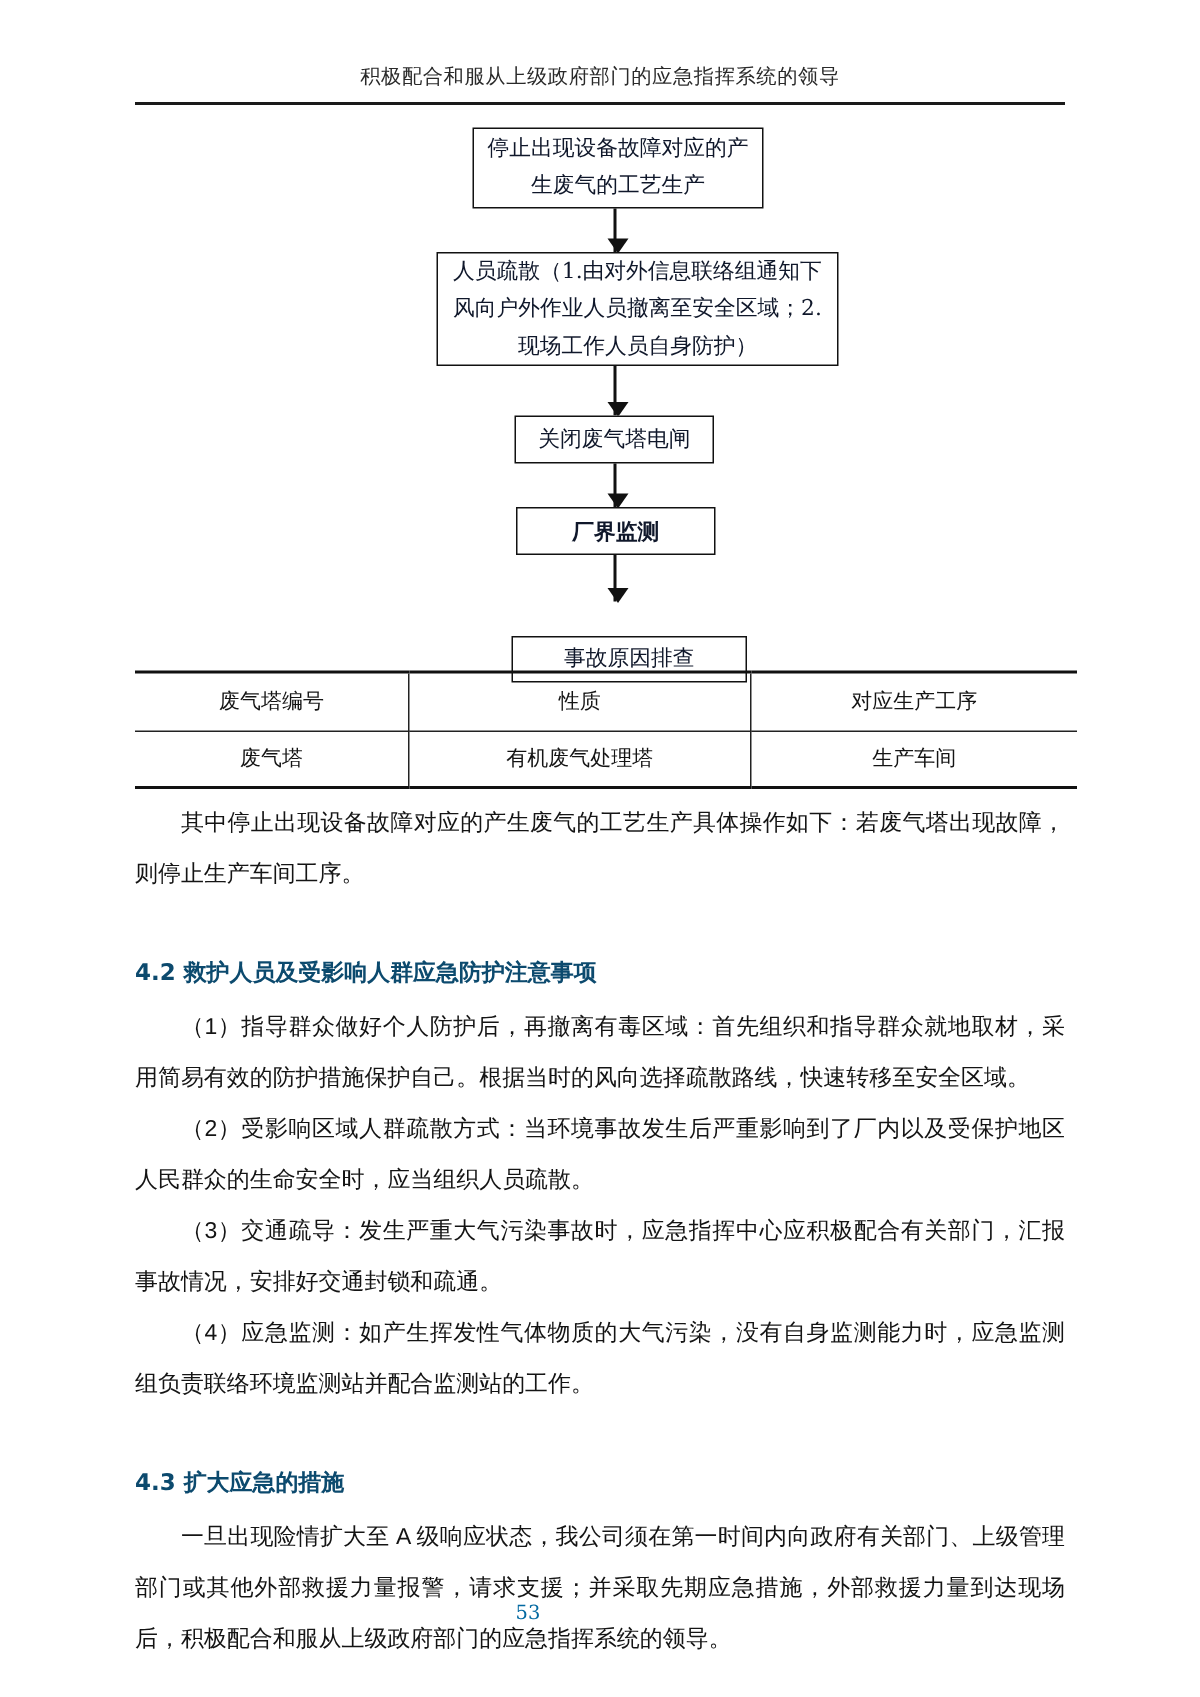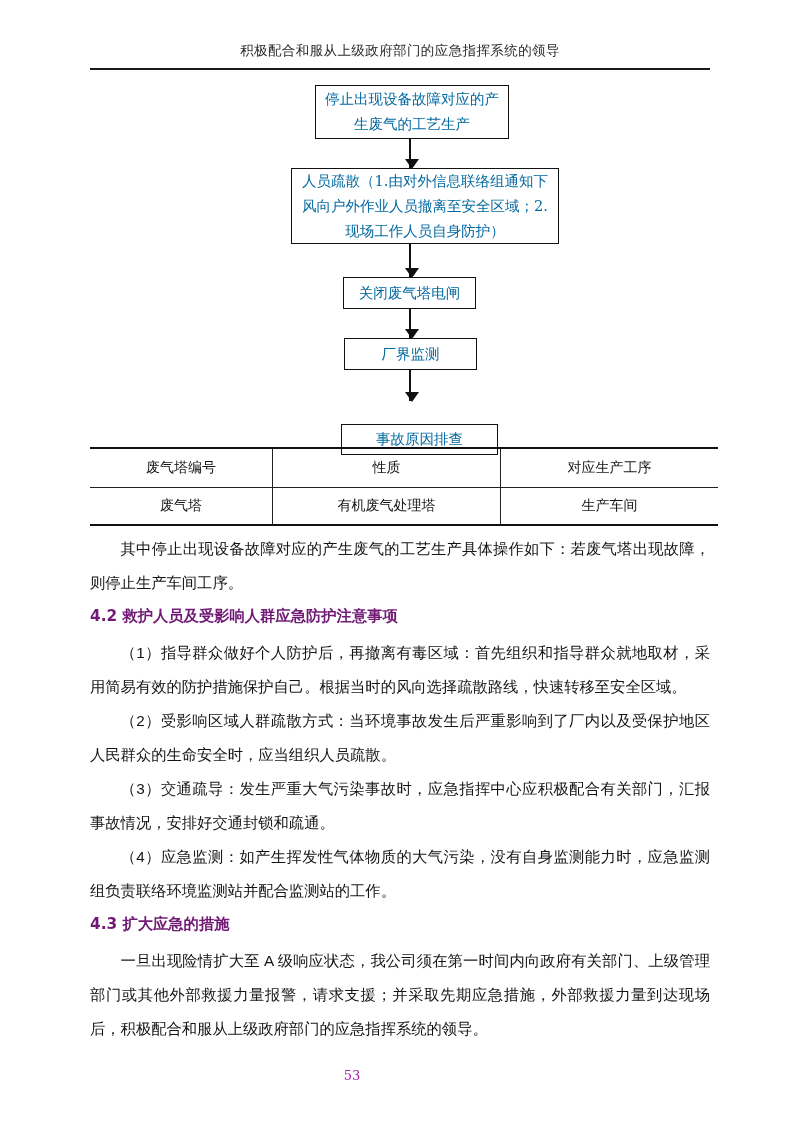--- a/index.html
+++ b/index.html
@@ -54,28 +54,28 @@
     position: absolute;
     border: 1.6px solid #111111;
     background: #ffffff;
     box-sizing: border-box;
     display: flex;
     align-items: center;
     justify-content: center;
     text-align: center;
     font-size: 14.5px;
     line-height: 25px;
-    color: #0369a1;
+    color: #0f172a;
     padding: 2px 6px;
     font-family: "DejaVu Serif", "Liberation Serif", serif;
   }
   .fbox-1 { left: 315px; top: 85px;  width: 194px; height: 54px; }
   .fbox-2 { left: 291px; top: 168px; width: 268px; height: 76px; }
   .fbox-3 { left: 343px; top: 277px; width: 133px; height: 32px; }
-  .fbox-4 { left: 344px; top: 338px; width: 133px; height: 32px; }
+  .fbox-4 { left: 344px; top: 338px; width: 133px; height: 32px; font-weight: bold; }
   .fbox-5 { left: 341px; top: 401px; width: 157px; height: 31px; margin-top: 23px; }
 
   .arrow {
     position: absolute;
     width: 0;
     border-left: 2.5px solid #111111;
   }
   .arrow::after {
     content: "";
     position: absolute;
@@ -135,37 +135,37 @@
     margin: 0 0 0 0;
     font-size: 15.3px;
     line-height: 34px;
     text-align: justify;
     text-justify: inter-ideograph;
     text-indent: 2em;
     color: #141414;
     font-family: Liberation Sans, sans-serif;
   }
   h3.sec {
-    margin: 0 0 4px 0;
+    margin: 32px 0 4px 0;
     font-size: 15.3px;
     line-height: 32px;
     font-weight: bold;
     text-indent: 0;
-    color: #701a75;
+    color: #0c4a6e;
     font-family: "DejaVu Sans", "Liberation Sans", sans-serif;
   }
 
   .pagenum {
     position: absolute;
     left: 0;
     top: 1068px;
     width: 704px;
     text-align: center;
     font-size: 13px;
-    color: #a21caf;
+    color: #0369a1;
     font-family: "DejaVu Serif", "Liberation Serif", serif;
   }
 </style>
 </head>
 <body>
 
 <div class="page">
 
   <div class="header">积极配合和服从上级政府部门的应急指挥系统的领导</div>
   <div class="header-rule"></div>

